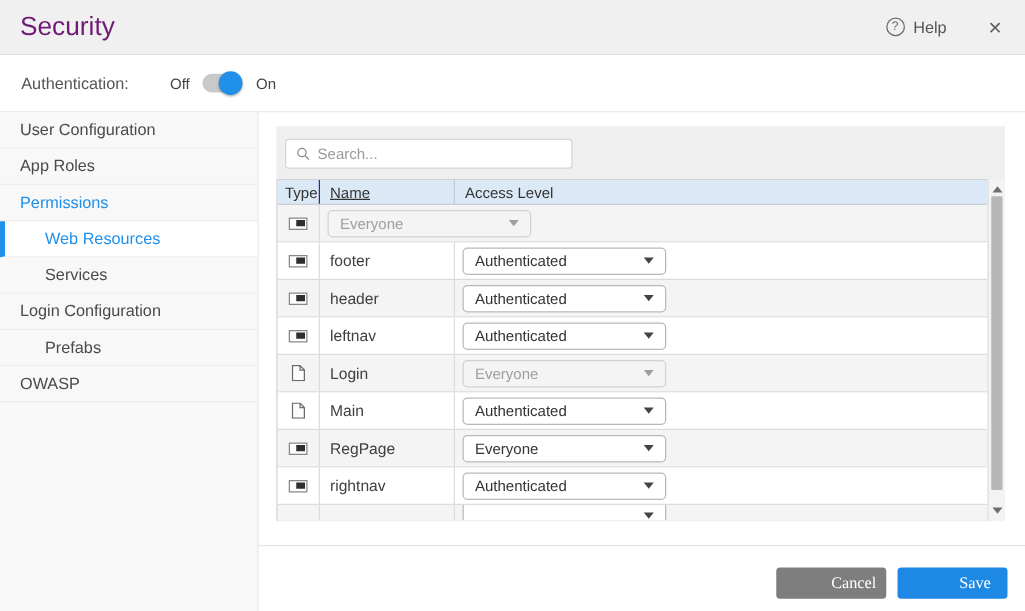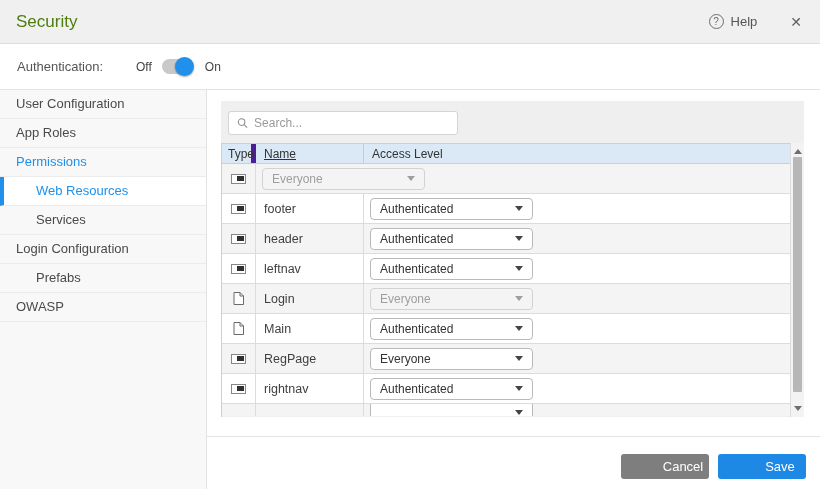--- a/index.html
+++ b/index.html
@@ -4,21 +4,21 @@
 <style>
   * { margin:0; padding:0; box-sizing:border-box; }
   html,body { background:#ffffff; }
   body { font-family:"Liberation Sans", sans-serif; }
   .app { position:relative; width:820px; height:489px; background:#fff; overflow:hidden;
          color:#3c3c3c; font-size:13px; }
 
   
   .top-header { height:44px; background:#f0f0f0; border-bottom:1px solid #dedede;
                 display:flex; align-items:center; padding:0 18px 0 16px; }
-  .page-title { font-size:17px; color:#4d7c0f; }
+  .page-title { font-size:21px; color:#701a75; }
   .header-right { margin-left:auto; display:flex; align-items:center; gap:7px; color:#555; font-size:13px; }
   .help-circle { width:15px; height:15px; border:1px solid #6d6d6d; border-radius:50%;
                  display:flex; align-items:center; justify-content:center;
                  font-size:10px; color:#6d6d6d; }
   .close-x { margin-left:26px; font-size:14px; color:#5f5f5f; cursor:pointer; }
 
   
   .auth-bar { height:46px; background:#fff; border-bottom:1px solid #e3e3e3;
               display:flex; align-items:center; padding:0 17px; }
   .auth-label { font-size:13px; color:#555; }
@@ -48,21 +48,21 @@
   .search-box input { border:none; outline:none; background:transparent; font-size:12px;
                       font-family:"Liberation Sans", sans-serif; color:#444; width:100%; }
   .search-box input::placeholder { color:#9a9a9a; }
 
   .table-area { position:absolute; left:0; top:42px; width:583px; bottom:0; display:flex; overflow:hidden; }
   .grid { flex:1; overflow:hidden; border-left:1px solid #cfcfcf; border-right:1px solid #dcdcdc; }
 
   .grid-header { height:21px; background:var(--header-row); border-top:1px solid #cfcfcf;
                  border-bottom:1px solid #c9cfd6; display:flex; font-size:12px; color:#333; }
   .gh-cell { display:flex; align-items:center; }
-  .gh-type { width:34px; padding-left:6px; border-right:5px solid #4c1d95; }
+  .gh-type { width:34px; padding-left:6px; border-right:1px solid #4c1d95; }
   .gh-name { width:108px; padding-left:8px; border-right:1px solid #c4cdd6;text-decoration:underline; }
   .gh-access { flex:1; padding-left:8px; }
 
   .grid-row { height:30px; display:flex; border-bottom:1px solid #dcdcdc; background:#fff; }
   .grid-row.striped { background:#f4f4f4; }
   .grid-row.clipped { height:12px; overflow:hidden; border-bottom:none; }
   .c-type { width:34px; display:flex; align-items:center; justify-content:center;
             border-right:1px solid #dcdcdc; }
   .c-name { width:108px; padding-left:8px; display:flex; align-items:center;
             border-right:1px solid #dcdcdc; font-size:12.5px; color:#3f3f3f; }
@@ -90,21 +90,21 @@
               border-radius:1px; cursor:pointer; }
   .sb-down { position:absolute; bottom:6px; left:50%; transform:translateX(-50%); width:0; height:0;
              border-left:4px solid transparent; border-right:4px solid transparent;
              border-top:5px solid #6e6e6e; cursor:pointer; }
 
   
   .main-footer { position:absolute; left:0; right:0; bottom:0; height:59px; background:#fff;
                  border-top:1px solid #e4e4e4; display:flex; align-items:center;
                  justify-content:flex-end; gap:9px; padding-right:14px; }
   .btn { width:88px; height:25px; border:none; border-radius:3px; color:#fff; font-size:13px;
-         font-family:Liberation Sans, sans-serif; cursor:pointer;padding-left:36px; }
+         font-family:Liberation Serif, serif; cursor:pointer;padding-left:36px; }
   .btn-cancel { background:var(--cancel); }
   .btn-save { background:var(--save); }
 </style>
 </head>
 <body>
 
 <div class="app">
 
   <div class="top-header">
     <div class="page-title">Security</div>

